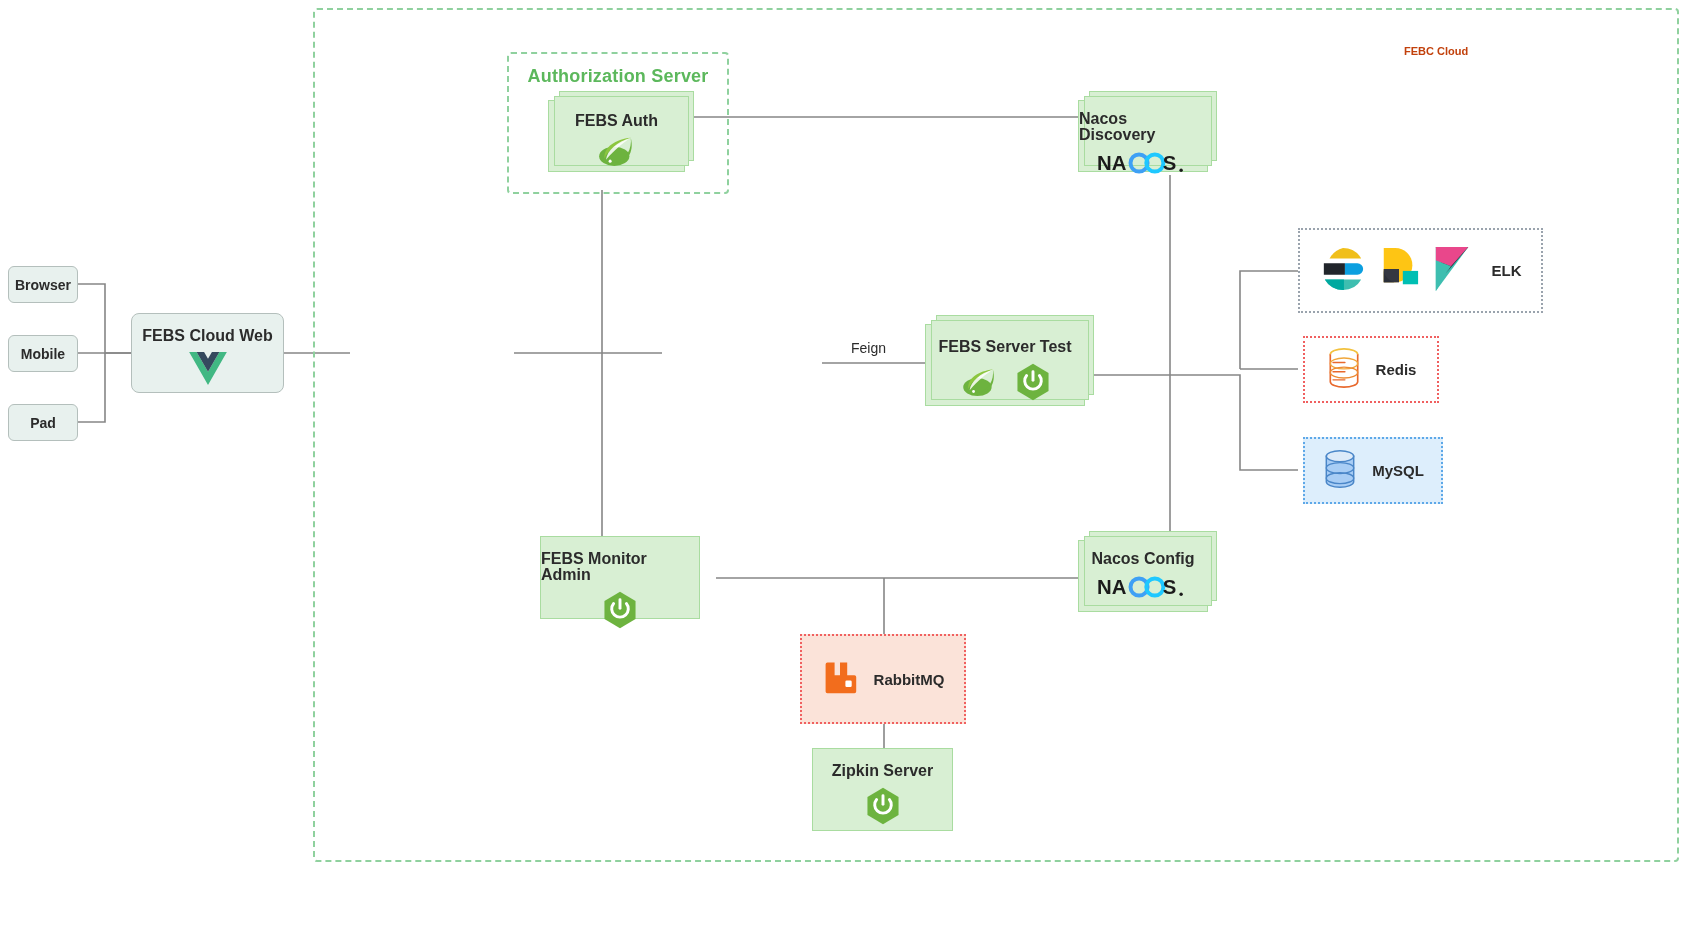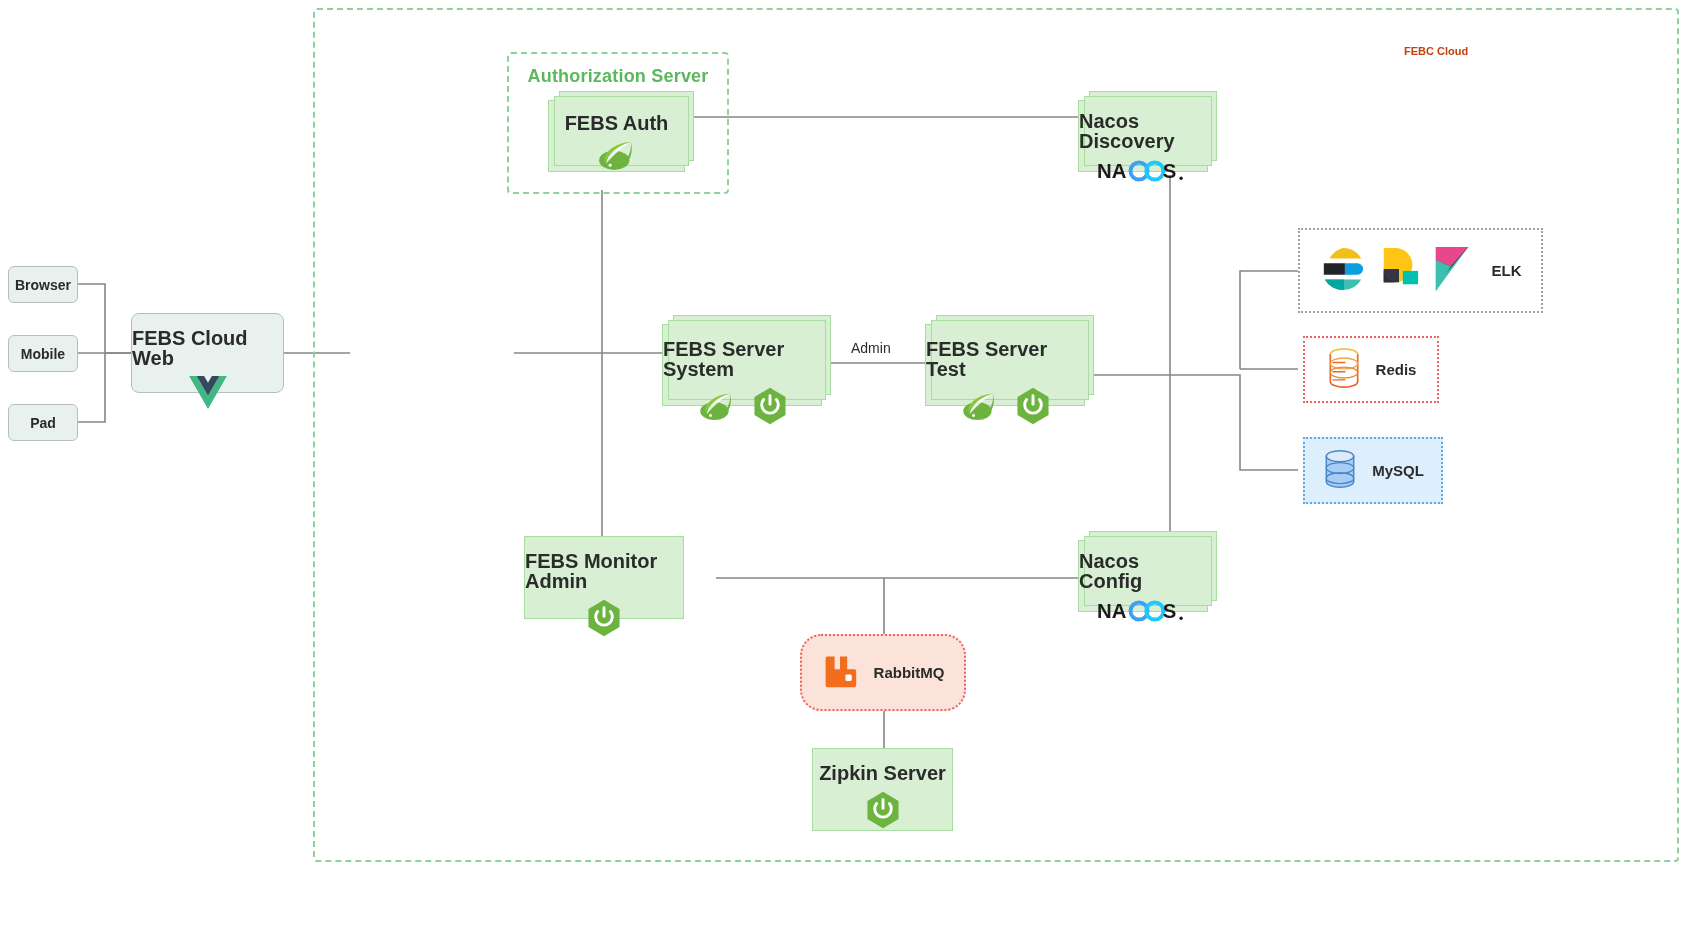--- a/index.html
+++ b/index.html
@@ -10,21 +10,21 @@
 
   
   .group{position:absolute;border:2px dashed #8fd19e;border-radius:4px;}
   .group-title{position:absolute;width:100%;text-align:center;top:12px;left:0;
                color:#5cb85c;font-size:18px;font-weight:bold;letter-spacing:.2px;}
   .cloud-title{position:absolute;color:#c2410c;font-size:11px;font-weight:bold;text-align:right;}
 
   
   .node{position:absolute;box-sizing:border-box;display:flex;flex-direction:column;
         align-items:center;justify-content:flex-start;}
-  .node .label{font-size:20px;font-weight:bold;color:#2b2b2b;line-height:1;}
+  .node .label{font-size:16px;font-weight:bold;color:#2b2b2b;line-height:1;}
   .node .icons{display:flex;align-items:center;justify-content:center;gap:14px;}
 
   
   .card{background:#d8efd3;border:1px solid #a9dca0;}
   
   .stack::before,.stack::after{content:"";position:absolute;background:#d8efd3;
       border:1px solid #a9dca0;box-sizing:border-box;z-index:-1;}
   .stack::before{left:10px;top:-10px;right:-10px;bottom:10px;}
   .stack::after{left:5px;top:-5px;right:-5px;bottom:5px;}
   .stack{z-index:1;}
@@ -120,65 +120,44 @@
           <ellipse cx="28" cy="31" rx="22" ry="14" fill="#6db33f"></ellipse>
           <path d="M52 4 C30 6 12 18 14 34 C18 22 34 12 52 4 Z" fill="#8cc63f"></path>
           <path d="M52 4 C54 20 46 36 28 40 C44 42 58 28 52 4 Z" fill="#6db33f"></path>
           <path d="M52 4 C32 10 18 22 16 36 C30 20 40 12 52 4 Z" fill="#ffffff" opacity=".85"></path>
           <circle cx="22" cy="38" r="2.2" fill="#ffffff"></circle>
         </svg>
       </span>
     </div>
   </div>
 
-  <div class="node card stack" style="left:662px;top:324px;width:160px;height:82px;padding-top:14px;">
-    <span class="label">FEBS Server System</span>
+
+  <div class="node card stack" style="left:925px;top:324px;width:160px;height:82px;padding-top:14px;">
+    <span class="label">FEBS Server Test</span>
     <div class="icons" style="margin-top:8px;">
       <span>
         <svg width="42" height="31" viewBox="0 0 64 48">
           <ellipse cx="28" cy="31" rx="22" ry="14" fill="#6db33f"></ellipse>
           <path d="M52 4 C30 6 12 18 14 34 C18 22 34 12 52 4 Z" fill="#8cc63f"></path>
           <path d="M52 4 C54 20 46 36 28 40 C44 42 58 28 52 4 Z" fill="#6db33f"></path>
           <path d="M52 4 C32 10 18 22 16 36 C30 20 40 12 52 4 Z" fill="#ffffff" opacity=".85"></path>
           <circle cx="22" cy="38" r="2.2" fill="#ffffff"></circle>
         </svg>
       </span>
       <span>
         <svg width="36" height="38" viewBox="0 0 40 44">
           <polygon points="20,1 38,11.5 38,32.5 20,43 2,32.5 2,11.5" fill="#6db33f"></polygon>
           <path d="M20 10 v10" stroke="#fff" stroke-width="3.4" stroke-linecap="round" fill="none"></path>
           <path d="M12.6 14.5 a9.6 9.6 0 1 0 14.8 0" stroke="#fff" stroke-width="3.4" fill="none" stroke-linecap="round"></path>
         </svg>
       </span>
     </div>
   </div>
 
-  <div class="node card stack" style="left:925px;top:324px;width:160px;height:82px;padding-top:14px;">
-    <span class="label">FEBS Server Test</span>
-    <div class="icons" style="margin-top:8px;">
-      <span>
-        <svg width="42" height="31" viewBox="0 0 64 48">
-          <ellipse cx="28" cy="31" rx="22" ry="14" fill="#6db33f"></ellipse>
-          <path d="M52 4 C30 6 12 18 14 34 C18 22 34 12 52 4 Z" fill="#8cc63f"></path>
-          <path d="M52 4 C54 20 46 36 28 40 C44 42 58 28 52 4 Z" fill="#6db33f"></path>
-          <path d="M52 4 C32 10 18 22 16 36 C30 20 40 12 52 4 Z" fill="#ffffff" opacity=".85"></path>
-          <circle cx="22" cy="38" r="2.2" fill="#ffffff"></circle>
-        </svg>
-      </span>
-      <span>
-        <svg width="36" height="38" viewBox="0 0 40 44">
-          <polygon points="20,1 38,11.5 38,32.5 20,43 2,32.5 2,11.5" fill="#6db33f"></polygon>
-          <path d="M20 10 v10" stroke="#fff" stroke-width="3.4" stroke-linecap="round" fill="none"></path>
-          <path d="M12.6 14.5 a9.6 9.6 0 1 0 14.8 0" stroke="#fff" stroke-width="3.4" fill="none" stroke-linecap="round"></path>
-        </svg>
-      </span>
-    </div>
-  </div>
-
-  <div style="position:absolute;left:851px;top:340px;font-size:14px;color:#2b2b2b;">Admin</div>
+  <div style="position:absolute;left:851px;top:340px;font-size:14px;color:#2b2b2b;">Feign</div>
 
   <div class="node card stack" style="left:1078px;top:100px;width:130px;height:72px;padding-top:10px;">
     <span class="label">Nacos Discovery</span>
     <div class="icons" style="margin-top:6px;">
       <span>
         <svg width="92" height="28" viewBox="0 0 140 40">
           <text x="0" y="30" font-family="'Liberation Sans',sans-serif" font-size="31" font-weight="bold" fill="#1b1b1b">NA</text>
           <circle cx="64" cy="20" r="13" fill="none" stroke="#3ea0f5" stroke-width="6"></circle>
           <circle cx="88" cy="20" r="13" fill="none" stroke="#1ec8ff" stroke-width="6"></circle>
           <text x="100" y="30" font-family="'Liberation Sans',sans-serif" font-size="31" font-weight="bold" fill="#1b1b1b">S</text>
@@ -196,34 +175,34 @@
           <text x="0" y="30" font-family="'Liberation Sans',sans-serif" font-size="31" font-weight="bold" fill="#1b1b1b">NA</text>
           <circle cx="64" cy="20" r="13" fill="none" stroke="#3ea0f5" stroke-width="6"></circle>
           <circle cx="88" cy="20" r="13" fill="none" stroke="#1ec8ff" stroke-width="6"></circle>
           <text x="100" y="30" font-family="'Liberation Sans',sans-serif" font-size="31" font-weight="bold" fill="#1b1b1b">S</text>
           <circle cx="128" cy="31" r="2.6" fill="#1b1b1b"></circle>
         </svg>
       </span>
     </div>
   </div>
 
-  <div class="node card" style="left:524px;top:536px;width:160px;height:83px;padding-top:14px;">
+  <div class="node card" style="left:540px;top:536px;width:160px;height:83px;padding-top:14px;">
     <span class="label">FEBS Monitor Admin</span>
     <div class="icons" style="margin-top:8px;">
       <span>
         <svg width="36" height="38" viewBox="0 0 40 44">
           <polygon points="20,1 38,11.5 38,32.5 20,43 2,32.5 2,11.5" fill="#6db33f"></polygon>
           <path d="M20 10 v10" stroke="#fff" stroke-width="3.4" stroke-linecap="round" fill="none"></path>
           <path d="M12.6 14.5 a9.6 9.6 0 1 0 14.8 0" stroke="#fff" stroke-width="3.4" fill="none" stroke-linecap="round"></path>
         </svg>
       </span>
     </div>
   </div>
 
-  <div class="node dotted-red-fill row-node" style="left:800px;top:634px;width:166px;height:77px;border-radius:21px;">
+  <div class="node dotted-red-fill row-node" style="left:800px;top:634px;width:166px;height:90px;">
     <span>
       <svg width="36" height="36" viewBox="0 0 40 40">
         <path d="M6 4 h8 v14 h6 V4 h8 v14 h8 a2 2 0 0 1 2 2 v16 a2 2 0 0 1 -2 2 H6 a2 2 0 0 1 -2 -2 V6 a2 2 0 0 1 2 -2 Z" fill="#f26d1d"></path>
         <rect x="26" y="24" width="7" height="7" rx="1.4" fill="#ffffff"></rect>
       </svg>
     </span>
     <span class="label">RabbitMQ</span>
   </div>
 
   <div class="node card" style="left:812px;top:748px;width:141px;height:83px;padding-top:14px;">

